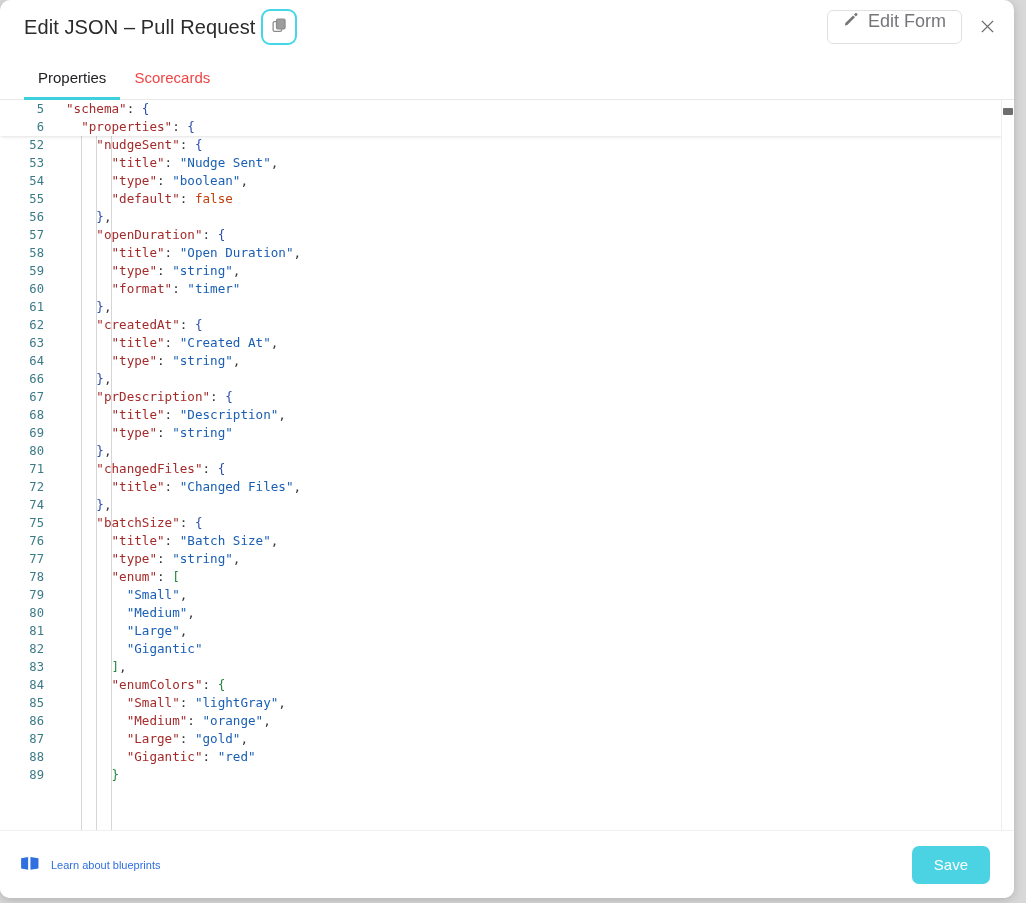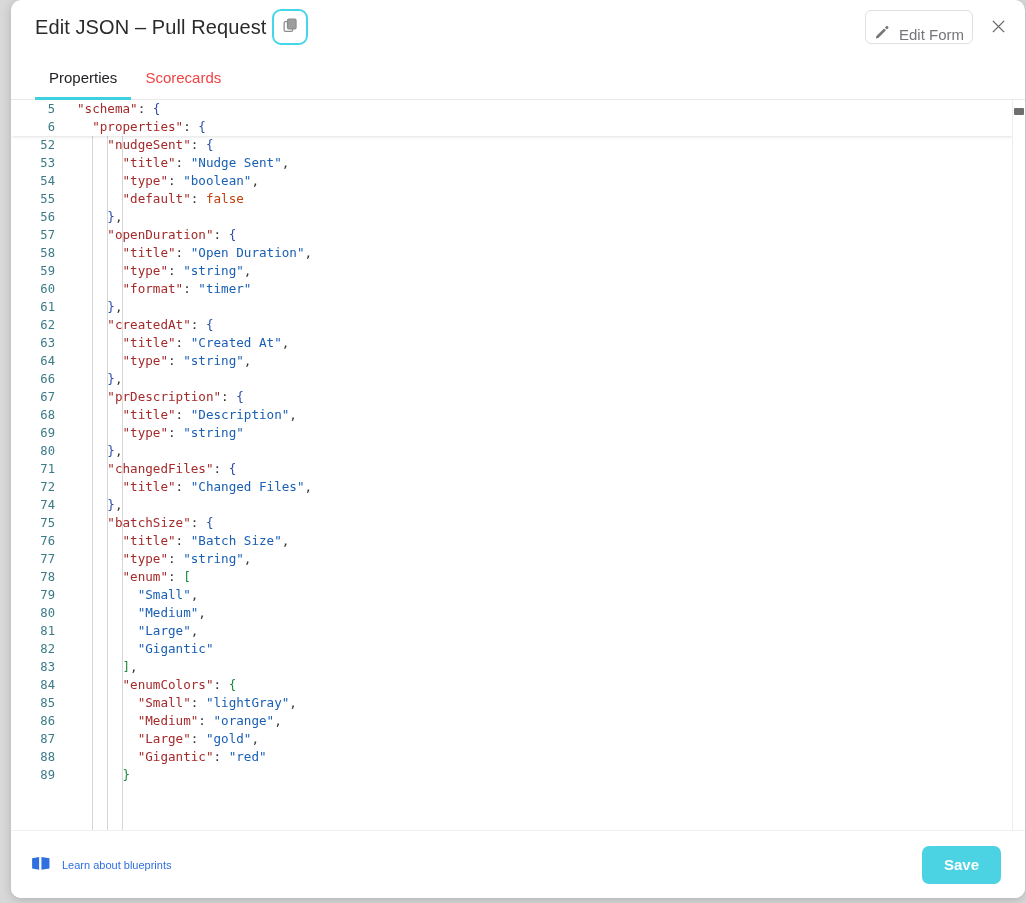--- a/index.html
+++ b/index.html
@@ -7,21 +7,21 @@
     padding: 0;
     width: 1026px;
     height: 903px;
     background: #d8d8d8;
     font-family: "Liberation Sans", sans-serif;
     overflow: hidden;
   }
 
   .dialog {
     position: absolute;
-    left: 11px;
+    left: 0;
     top: 0;
     width: 1014px;
     height: 898px;
     background: #ffffff;
     border-radius: 10px;
     box-shadow: 0 2px 10px rgba(0,0,0,0.18);
     overflow: hidden;
     display: flex;
     flex-direction: column;
   }
@@ -53,29 +53,29 @@
     align-items: center;
     justify-content: center;
     box-sizing: border-box;
     cursor: pointer;
     flex: 0 0 auto;
   }
   .header-spacer { flex: 1 1 auto; }
 
   .edit-form-btn {
     display: flex;
-    align-items: flex-end;
+    align-items: flex-start;
     gap: 9px;
     height: 34px;
-    padding: 0 8px;
+    padding: 0 15px;
     border: 1px solid #e0e0e0;
     border-radius: 6px;
     background: #ffffff;
     color: #75757a;
-    font-size: 15px;
+    font-size: 18px;
     cursor: pointer;
     box-sizing: border-box;
     white-space: nowrap;
   }
   .close-btn {
     width: 34px;
     height: 34px;
     margin-left: 8px;
     display: flex;
     align-items: center;
@@ -229,21 +229,20 @@
   .save-btn {
     background: #4bd3e3;
     color: #ffffff;
     border: none;
     border-radius: 7px;
     height: 38px;
     padding: 0 22px;
     font-size: 15px;
     cursor: pointer;
     font-family: "Liberation Sans", sans-serif;
-    font-weight: bold;
   }
 </style>
 </head>
 <body>
 
 <div class="dialog">
 
   <div class="dlg-header">
     <div class="dlg-title">Edit JSON – Pull Request</div>
 

